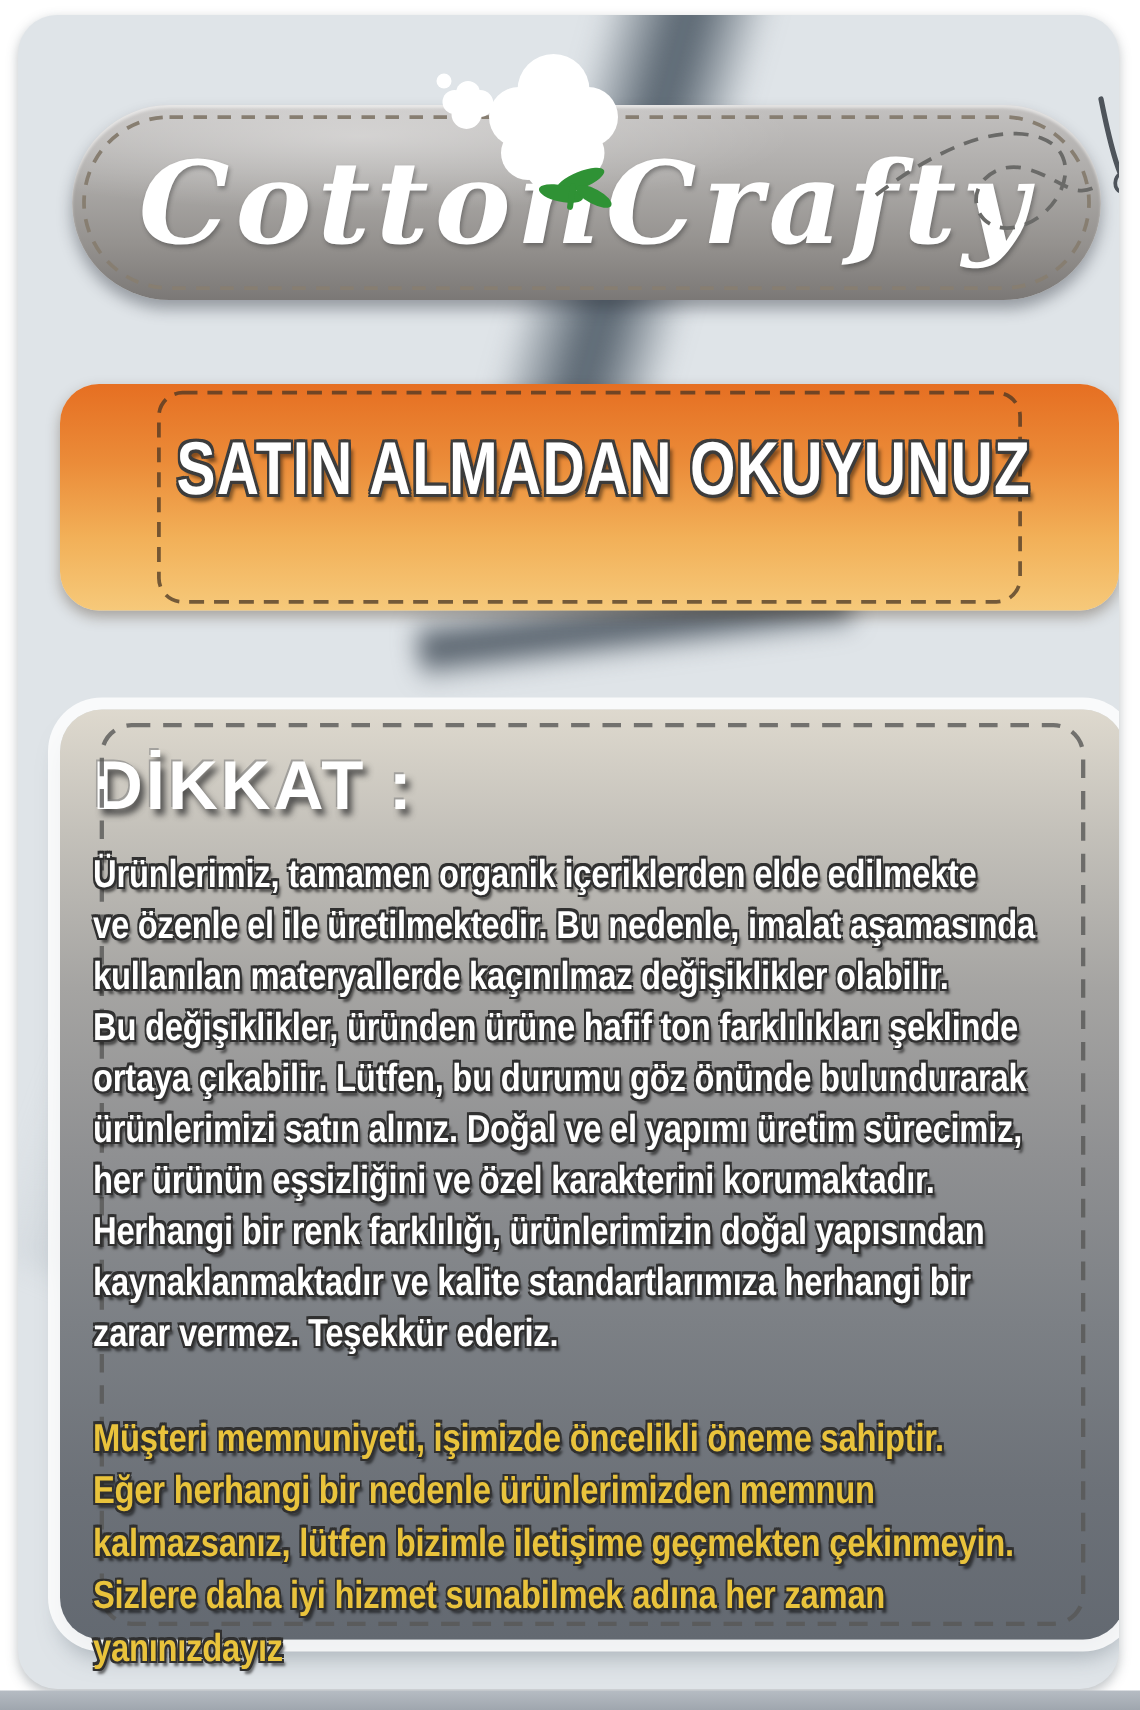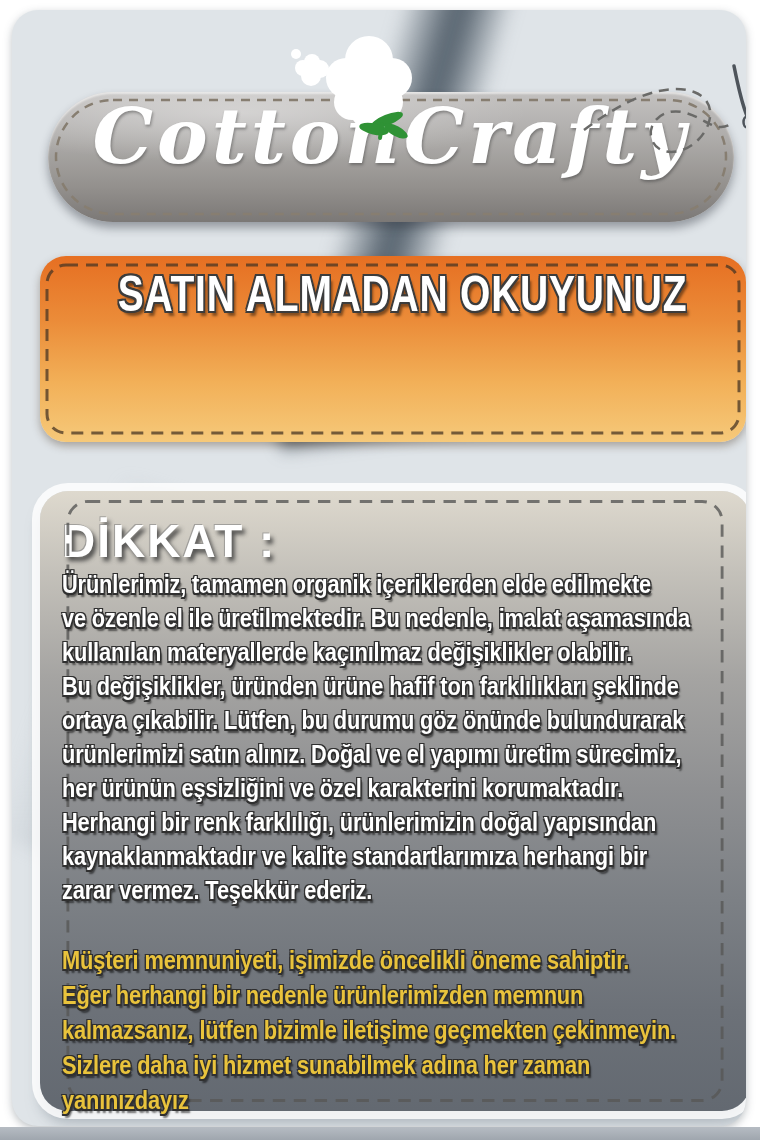--- a/index.html
+++ b/index.html
@@ -31,25 +31,25 @@
   .fold { position:absolute; }
   .fold-1 { left:382px; top:-30px; width:110px; height:330px; transform:rotate(16deg);
     background:linear-gradient(90deg, transparent, #5e6a75 45%, #5e6a75 58%, transparent); }
   .fold-2 { left:290px; top:408px; width:290px; height:44px; transform:rotate(-7deg);
     background:linear-gradient(180deg, transparent, #4d5863 45%, #4d5863 58%, transparent); }
   .fold-3 { left:60px; top:520px; width:240px; height:380px; transform:rotate(20deg);
     background:linear-gradient(90deg, transparent, #b9c1c8 50%, transparent); }
 
   
   .logo-pill {
-    position:absolute; left:36px; top:82px; width:686px; height:130px;
+    position:absolute; left:36px; top:60px; width:686px; height:130px;
     border-radius:65px;
     background:linear-gradient(180deg,#c3c1c0 0%, #aeacaa 35%, #94918e 72%, #7b7876 100%);
     box-shadow:0 6px 10px rgba(40,45,55,.4), inset 0 2px 2px rgba(255,255,255,.55);
-    display:flex; justify-content:center;
+    display:flex; align-items:center; justify-content:center;
   }
   .logo-pill .sheen { position:absolute; inset:0; border-radius:65px;
     background:radial-gradient(60% 55% at 28% 16%, rgba(255,255,255,.38), transparent 70%); }
   .dash-overlay { position:absolute; inset:0; width:100%; height:100%; pointer-events:none; }
   .logo-text {
     position:relative; color:#fff;
     font-family:"DejaVu Serif", serif; font-style:italic; font-weight:bold;
     font-size:76px; letter-spacing:4px;
     text-shadow:1px 2px 3px rgba(55,55,55,.45);
   }
@@ -69,49 +69,49 @@
     color:#fff;
     text-shadow:
       -1.5px -1.5px 0 #303030, 1.5px -1.5px 0 #303030,
       -1.5px 1.5px 0 #303030, 1.5px 1.5px 0 #303030,
       0 -1.5px 0 #303030, 0 1.5px 0 #303030,
       2.5px 3.5px 2px rgba(0,0,0,.55);
   }
 
   
   .orange-banner {
-    position:absolute; left:28px; top:246px; width:706px; height:186px;
-    border-radius:26px; padding-top:11px;
+    position:absolute; left:28px; top:246px; width:706px; height:151px;
+    border-radius:26px; padding-top:29px;
     background:linear-gradient(180deg,#e66f22 0%, #eb8c39 35%, #f2b058 68%, #f6c97a 100%);
     box-shadow:0 4px 9px rgba(60,40,20,.35);
   }
   .banner-title {
     white-space:nowrap; text-align:center; transform:scaleX(.78); transform-origin:center;
     font-size:50px; font-weight:bold; line-height:54px; letter-spacing:1px;
   }
   .banner-line {
     white-space:nowrap; text-align:center; transform:scaleX(.95); transform-origin:center;
     font-size:29px; font-weight:bold; line-height:37px;
   }
   .banner-body { margin-top:4px; }
   .u { text-decoration:underline; text-decoration-thickness:4px; text-underline-offset:5px; }
 
   
   .notice-box {
-    position:absolute; left:28px; top:481px; width:710px; height:620px;
+    position:absolute; left:28px; top:463px; width:710px; height:620px;
     border-radius:28px; padding:24px 0 0 22px;
     background:linear-gradient(180deg,#ded9ce 0%, #c4c1ba 13%, #a5a4a2 30%, #8f9092 48%, #7c8085 66%, #6c7178 84%, #636971 100%);
     box-shadow:0 0 0 8px rgba(255,255,255,.82), 0 12px 14px rgba(130,140,150,.55);
   }
   .dikkat-heading {
     font-size:46px; font-weight:bold; letter-spacing:2px; line-height:52px;
     text-shadow:-1px -1px 0 rgba(130,130,130,.6), 3px 4px 4px rgba(60,60,60,.85);
     color:#fff;
   }
-  .para { margin-top:0; }
+  .para { margin-top:16px; }
   .para-line {
     white-space:nowrap; transform:scaleX(.84); transform-origin:left center;
     font-size:26px; font-weight:bold; line-height:34px; letter-spacing:-.2px;
   }
   .para-highlight { margin-top:36px; }
   .para-highlight .para-line { line-height:35px; color:var(--hl,#e9c33c); }
 </style>
 </head>
 <body>
 

